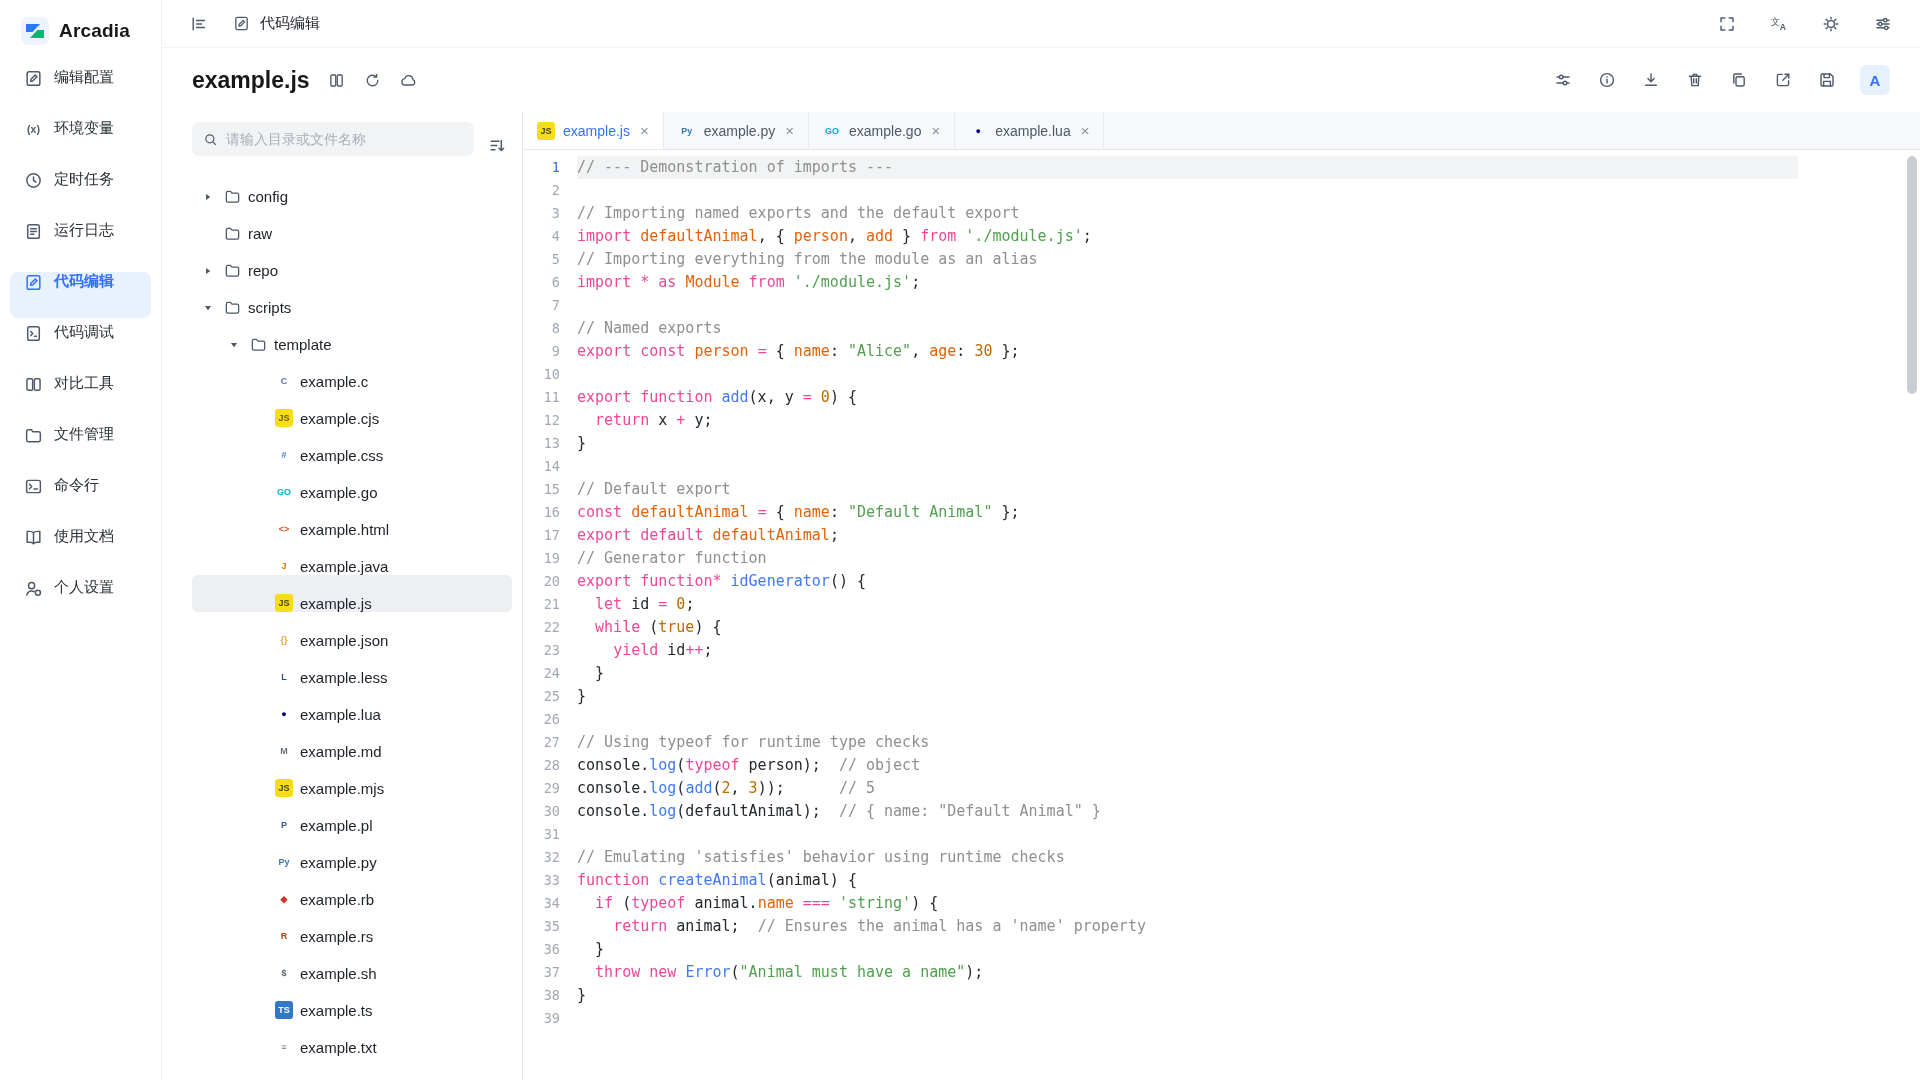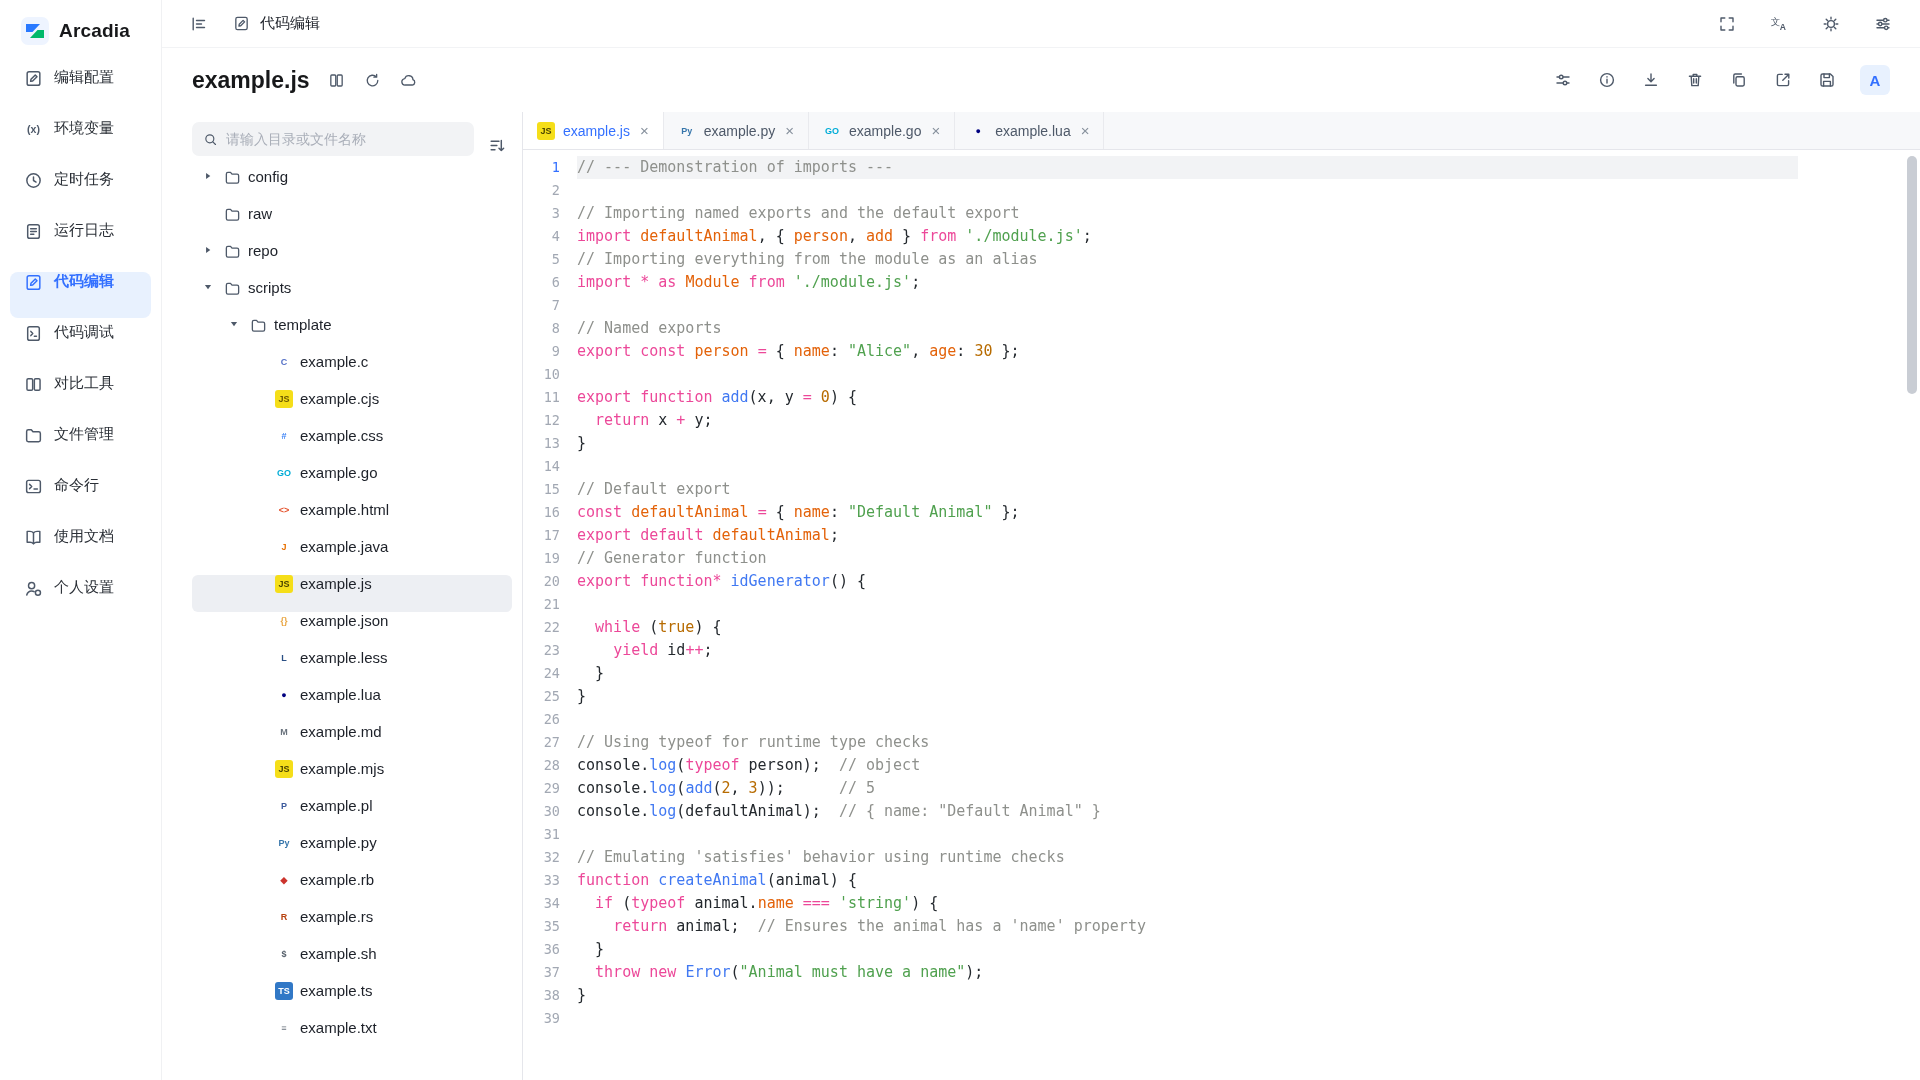--- a/index.html
+++ b/index.html
@@ -33,21 +33,21 @@
 
   .workspace { flex:1; min-height:0; display:flex; padding-left:30px; }
 
   
   .filetree { width:330px; flex-shrink:0; display:flex; flex-direction:column; padding-top:6px; }
   .search-row { height:38px; display:flex; align-items:flex-end; gap:12px; padding-right:14px; }
   .search-box { flex:1; height:34px; background:#f2f3f5; border-radius:7px; display:flex; align-items:center; gap:8px; padding:0 10px; color:#a9aeb8; }
   .search-box input { border:none; background:transparent; outline:none; font-size:14px; flex:1; min-width:0; color:#1d2129; font-family:inherit; }
   .search-box input::placeholder { color:#a9aeb8; }
   .tree { margin-top:12px; flex:1; overflow:hidden; padding-right:10px; }
-  .tree-row { height:37px; display:flex; align-items:flex-start; gap:7px; font-size:15px; color:#1d2129; border-radius:6px; cursor:pointer; }
+  .tree-row { height:37px; display:flex; align-items:flex-end; gap:7px; font-size:15px; color:#1d2129; border-radius:6px; cursor:pointer; }
   .tree-row.selected { background:#edeff3; }
   .chev { width:16px; height:16px; display:flex; align-items:center; justify-content:center; color:#4e5969; flex-shrink:0; }
   .ficon { width:18px; height:18px; display:flex; align-items:center; justify-content:center; color:#4e5969; flex-shrink:0; }
   .fbadge { width:18px; height:18px; display:inline-flex; align-items:center; justify-content:center; font-size:9px; font-weight:700; border-radius:3px; flex-shrink:0; font-family:"Liberation Sans",sans-serif; }
   .tlabel { white-space:nowrap; }
 
   
   .editor { flex:1; min-width:0; border-left:1px solid #e5e6eb; display:flex; flex-direction:column; position:relative; }
   .tabbar { height:38px; flex-shrink:0; background:#f7f8fa; border-bottom:1px solid #e5e6eb; display:flex; }
   .etab { display:flex; align-items:center; gap:8px; padding:0 14px; font-size:14px; color:#4e5969; border-right:1px solid #e9eaee; cursor:pointer; }
@@ -515,21 +515,21 @@
             <div class="codeline"><span class="ln">10</span><span class="lc"></span></div>
             <div class="codeline"><span class="ln">11</span><span class="lc"><span class="tok-k">export</span><span class="tok-p"> </span><span class="tok-k">function</span><span class="tok-p"> </span><span class="tok-f">add</span><span class="tok-p">(x, y </span><span class="tok-k">=</span><span class="tok-p"> </span><span class="tok-n">0</span><span class="tok-p">) {</span></span></div>
             <div class="codeline"><span class="ln">12</span><span class="lc"><span class="tok-p">  </span><span class="tok-k">return</span><span class="tok-p"> x </span><span class="tok-k">+</span><span class="tok-p"> y;</span></span></div>
             <div class="codeline"><span class="ln">13</span><span class="lc"><span class="tok-p">}</span></span></div>
             <div class="codeline"><span class="ln">14</span><span class="lc"></span></div>
             <div class="codeline"><span class="ln">15</span><span class="lc"><span class="tok-c">// Default export</span></span></div>
             <div class="codeline"><span class="ln">16</span><span class="lc"><span class="tok-k">const</span><span class="tok-p"> </span><span class="tok-v">defaultAnimal</span><span class="tok-p"> </span><span class="tok-k">=</span><span class="tok-p"> { </span><span class="tok-v">name</span><span class="tok-p">: </span><span class="tok-s">"Default Animal"</span><span class="tok-p"> };</span></span></div>
             <div class="codeline"><span class="ln">17</span><span class="lc"><span class="tok-k">export</span><span class="tok-p"> </span><span class="tok-k">default</span><span class="tok-p"> </span><span class="tok-v">defaultAnimal</span><span class="tok-p">;</span></span></div>
             <div class="codeline"><span class="ln">19</span><span class="lc"><span class="tok-c">// Generator function</span></span></div>
             <div class="codeline"><span class="ln">20</span><span class="lc"><span class="tok-k">export</span><span class="tok-p"> </span><span class="tok-k">function</span><span class="tok-k">*</span><span class="tok-p"> </span><span class="tok-f">idGenerator</span><span class="tok-p">() {</span></span></div>
-            <div class="codeline"><span class="ln">21</span></div>
+            <div class="codeline"><span class="ln">21</span><span class="lc"><span class="tok-p">  </span><span class="tok-k">let</span><span class="tok-p"> id </span><span class="tok-k">=</span><span class="tok-p"> </span><span class="tok-n">0</span><span class="tok-p">;</span></span></div>
             <div class="codeline"><span class="ln">22</span><span class="lc"><span class="tok-p">  </span><span class="tok-k">while</span><span class="tok-p"> (</span><span class="tok-n">true</span><span class="tok-p">) {</span></span></div>
             <div class="codeline"><span class="ln">23</span><span class="lc"><span class="tok-p">    </span><span class="tok-k">yield</span><span class="tok-p"> id</span><span class="tok-k">++</span><span class="tok-p">;</span></span></div>
             <div class="codeline"><span class="ln">24</span><span class="lc"><span class="tok-p">  }</span></span></div>
             <div class="codeline"><span class="ln">25</span><span class="lc"><span class="tok-p">}</span></span></div>
             <div class="codeline"><span class="ln">26</span><span class="lc"></span></div>
             <div class="codeline"><span class="ln">27</span><span class="lc"><span class="tok-c">// Using typeof for runtime type checks</span></span></div>
             <div class="codeline"><span class="ln">28</span><span class="lc"><span class="tok-p">console.</span><span class="tok-f">log</span><span class="tok-p">(</span><span class="tok-k">typeof</span><span class="tok-p"> person);  </span><span class="tok-c">// object</span></span></div>
             <div class="codeline"><span class="ln">29</span><span class="lc"><span class="tok-p">console.</span><span class="tok-f">log</span><span class="tok-p">(</span><span class="tok-f">add</span><span class="tok-p">(</span><span class="tok-n">2</span><span class="tok-p">, </span><span class="tok-n">3</span><span class="tok-p">));      </span><span class="tok-c">// 5</span></span></div>
             <div class="codeline"><span class="ln">30</span><span class="lc"><span class="tok-p">console.</span><span class="tok-f">log</span><span class="tok-p">(defaultAnimal);  </span><span class="tok-c">// { name: "Default Animal" }</span></span></div>
             <div class="codeline"><span class="ln">31</span><span class="lc"></span></div>

